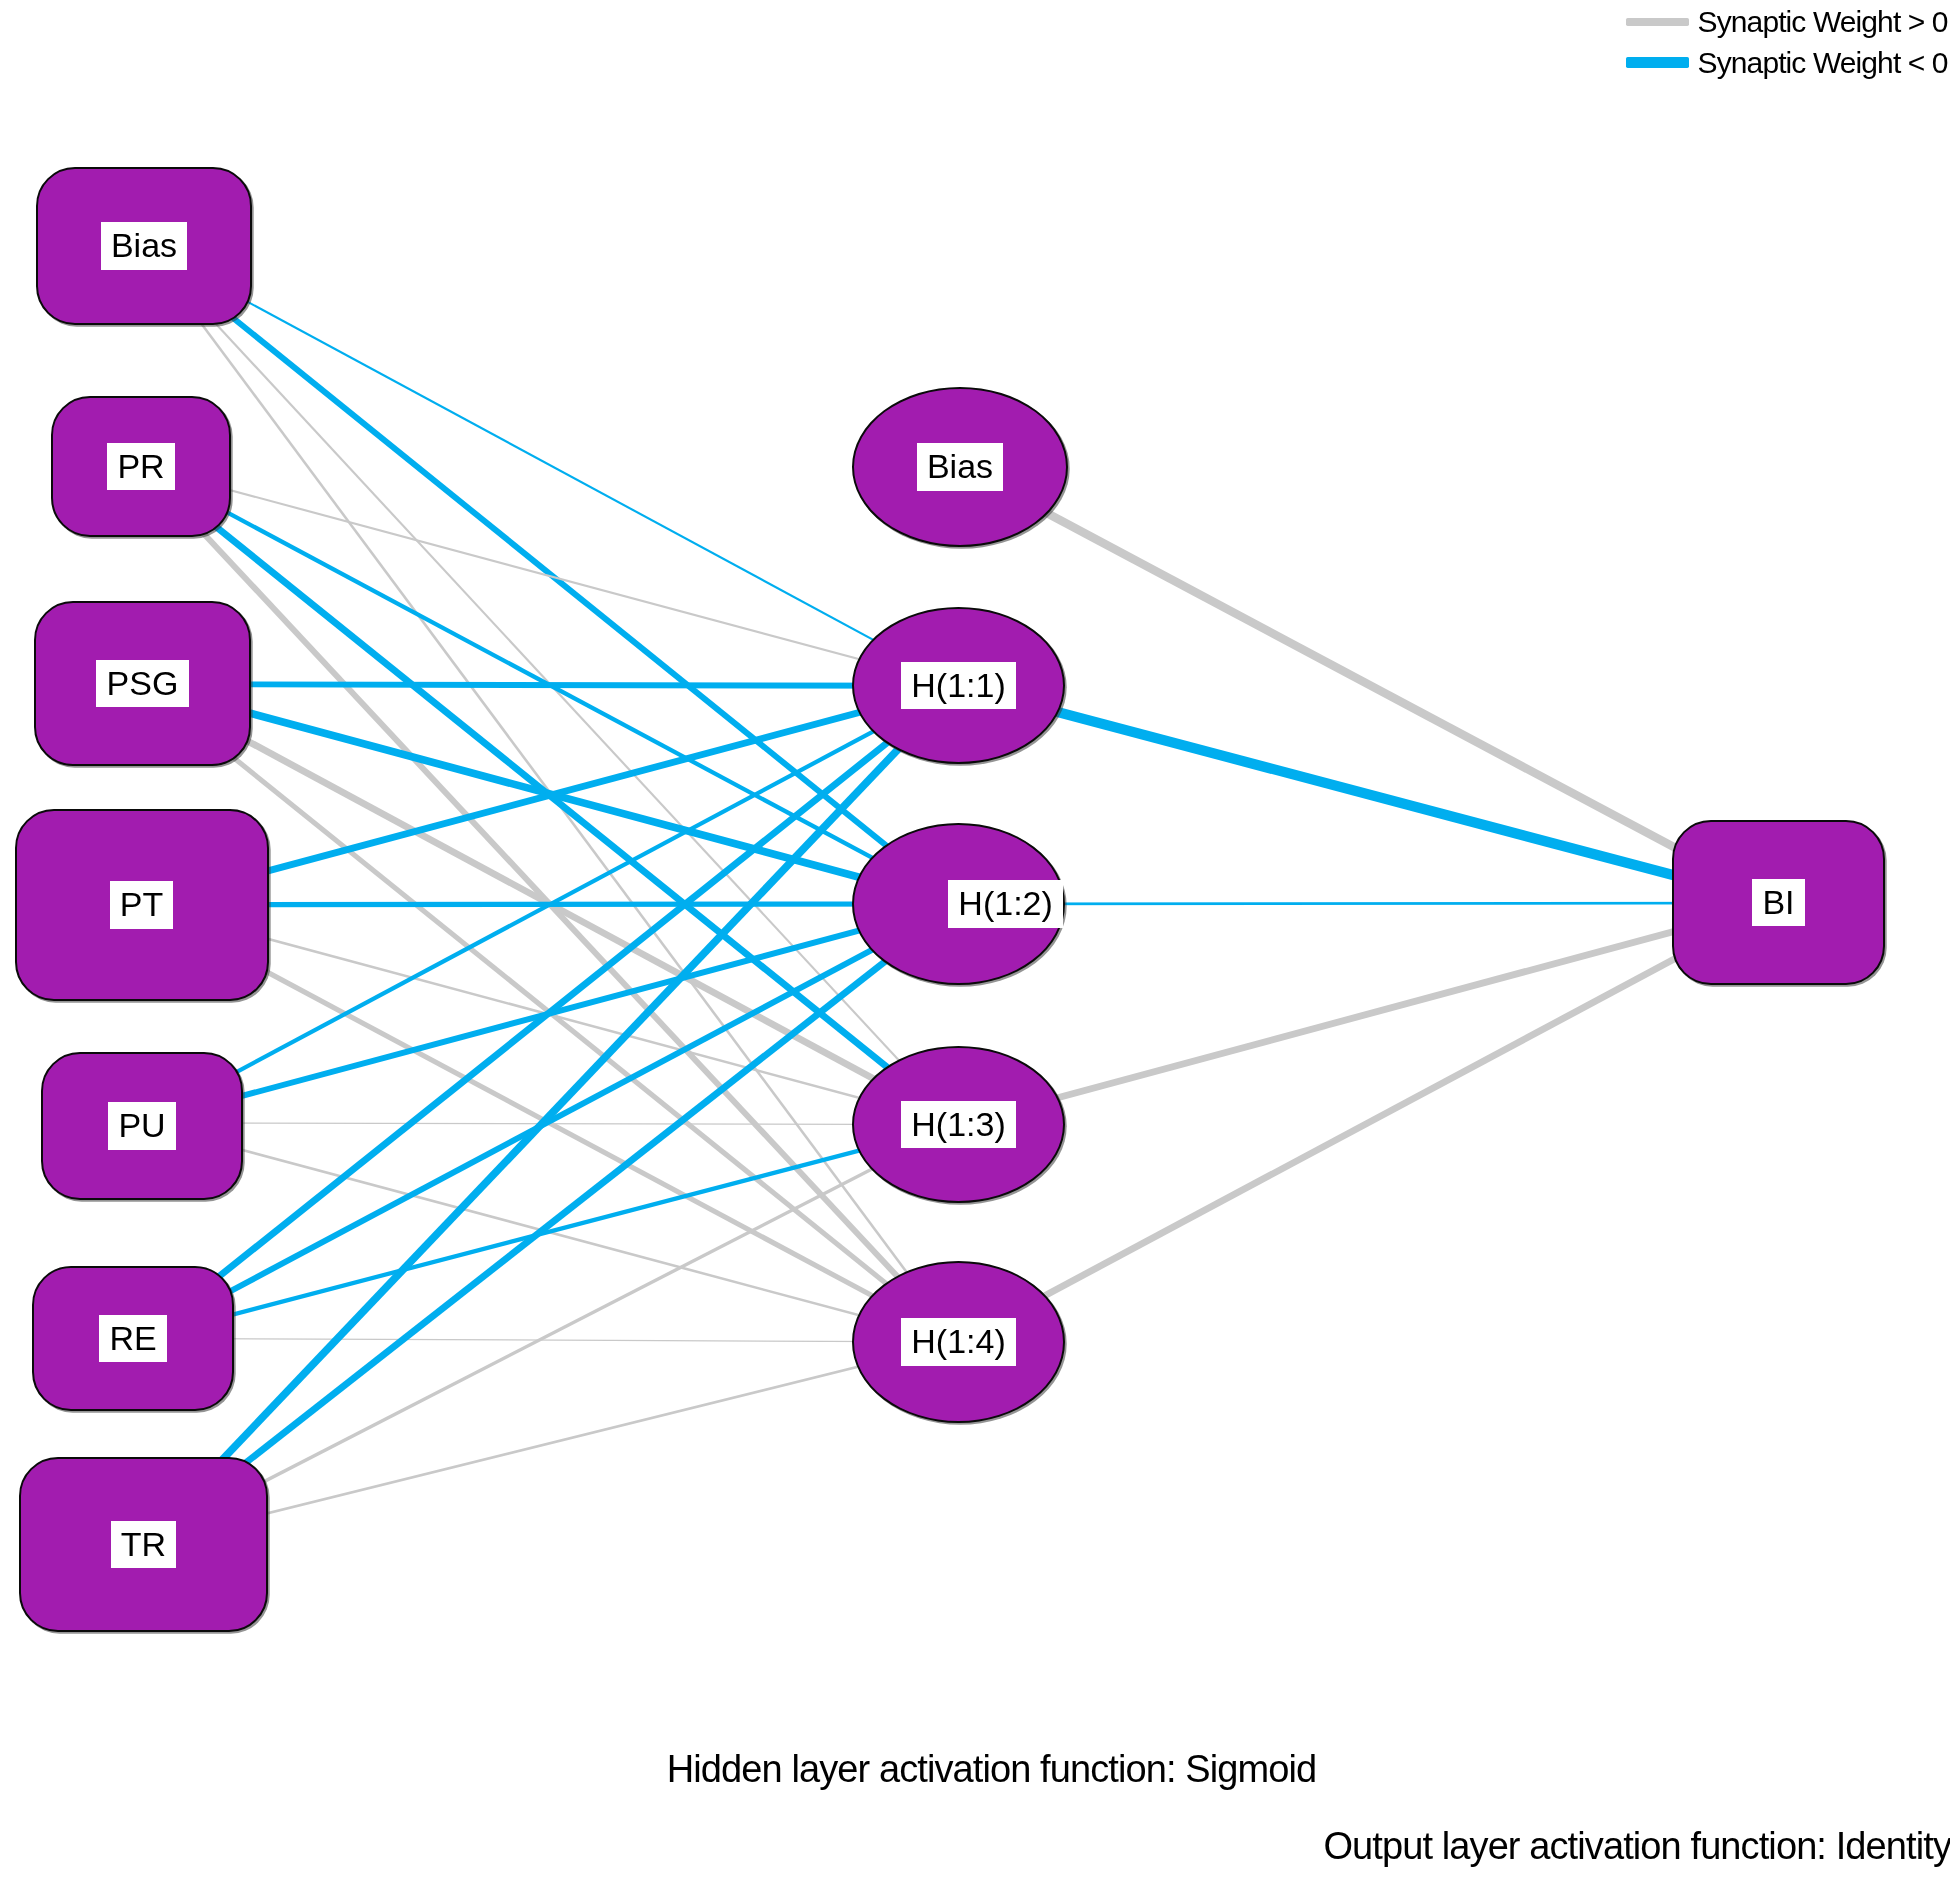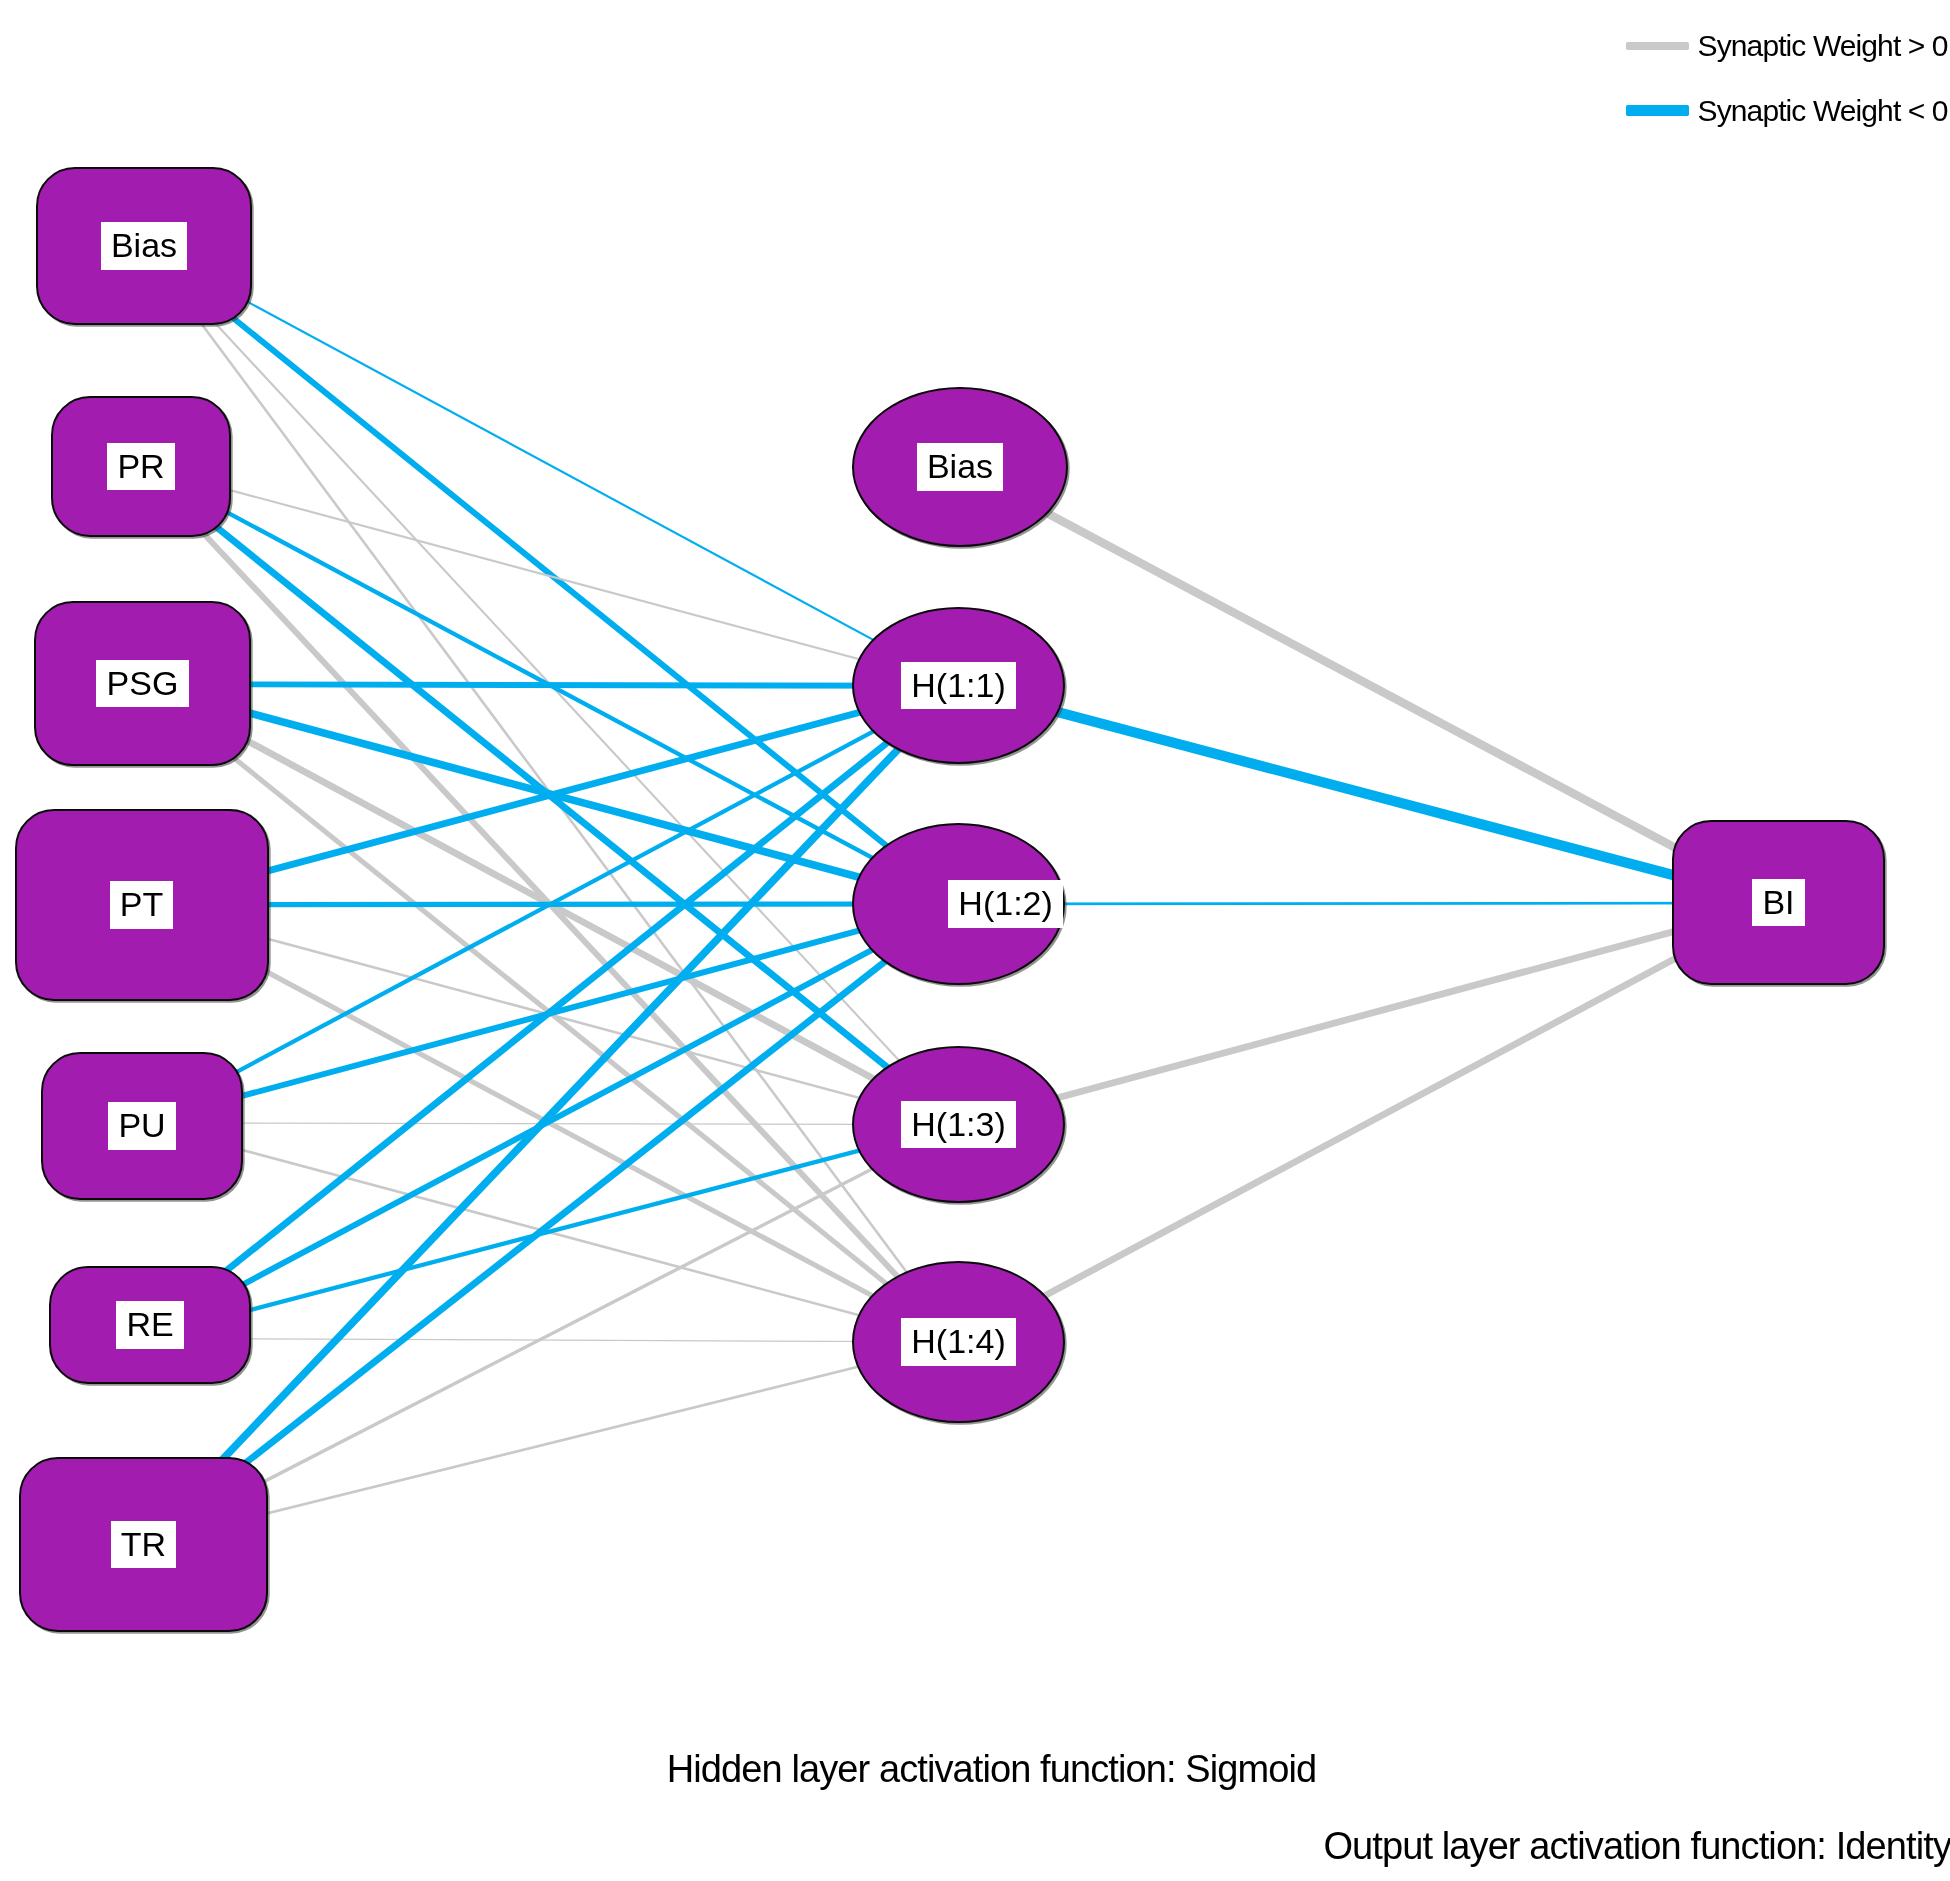--- a/index.html
+++ b/index.html
@@ -45,21 +45,20 @@
     z-index: 3;
     display: flex;
     flex-direction: column;
     gap: 6.8px;
   }
   .legend-row {
     display: flex;
     align-items: center;
     justify-content: flex-end;
     gap: 8.5px;
-    margin-top: 24px;
   }
   .legend-swatch { width: 63px; border-radius: 1.7px; }
   .legend-swatch.pos { height: 8.5px; }
   .legend-swatch.neg { height: 11px; }
   .legend-label {
     font-size: 30px;
     color: #000000;
     letter-spacing: -0.9px;
     white-space: nowrap;
   }
@@ -136,21 +135,21 @@
   </div>
   <div class="node box" style="left:34px;  top:601px;  width:217px; height:165px;">
     <span class="node-label">PSG</span>
   </div>
   <div class="node box" style="left:14.5px;  top:809px;  width:254px; height:192px;">
     <span class="node-label">PT</span>
   </div>
   <div class="node box" style="left:41px;  top:1052px; width:202px; height:148px;">
     <span class="node-label">PU</span>
   </div>
-  <div class="node box" style="left:49px;  top:1266px; width:202px; height:118px;">
+  <div class="node box" style="left:32px;  top:1266px; width:202px; height:145px;">
     <span class="node-label">RE</span>
   </div>
   <div class="node box" style="left:19px;  top:1457px; width:249px; height:175px;">
     <span class="node-label">TR</span>
   </div>
 
   <div class="node ellipse" style="left:852px; top:387px;  width:216px; height:160px;">
     <span class="node-label">Bias</span>
   </div>
   <div class="node ellipse" style="left:852px; top:607px;  width:213px; height:157px;">

